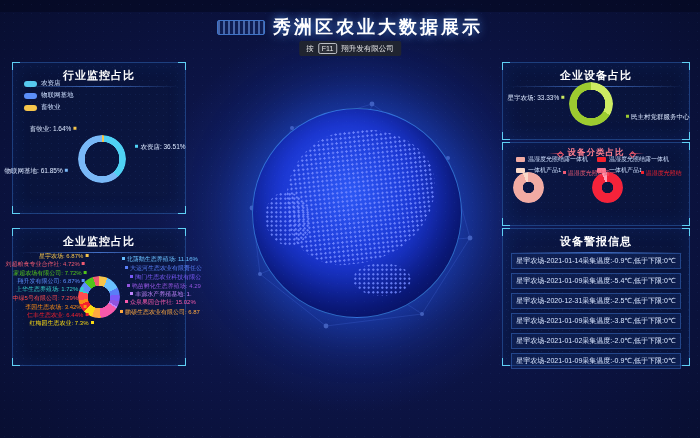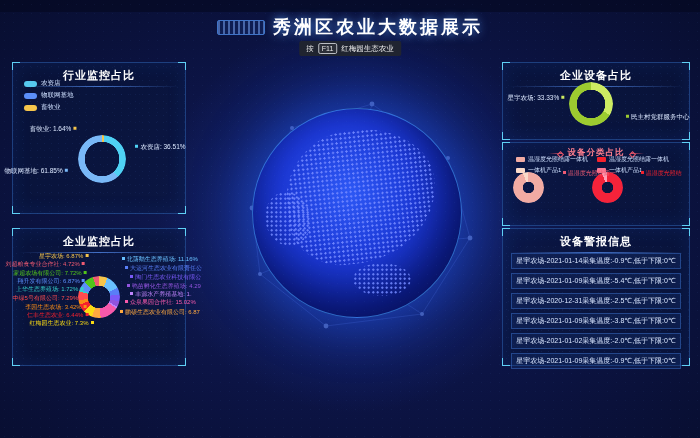--- a/index.html
+++ b/index.html
@@ -121,21 +121,21 @@
     </div>
   </div>
 
   <header>
     <span class="logo"></span>
     <h1>秀洲区农业大数据展示</h1>
   </header>
   <div class="tip">
     <span>按</span>
     <span class="key">F11</span>
-    <span>红梅园生态农业</span>
+    <span>翔升发有限公司</span>
   </div>
 
   <section class="panel pA">
     <h2 class="panel-title">行业监控占比</h2>
     <div class="divider"></div>
     <div class="legend">
         <span class="legend-item">
           <i class="swatch" style="background: rgb(87, 201, 238);"></i>
           <b>农资店</b>
         </span>

